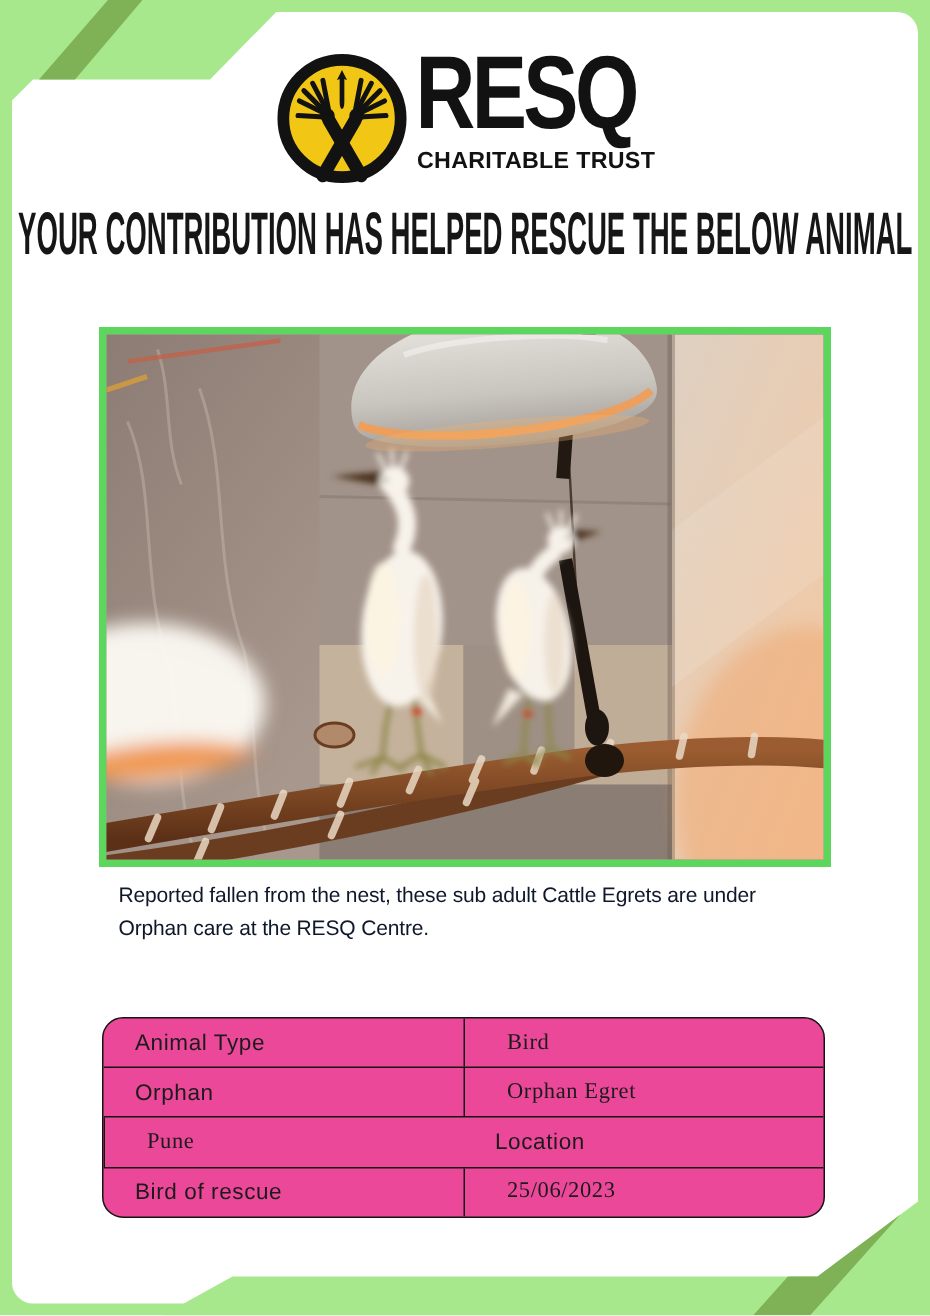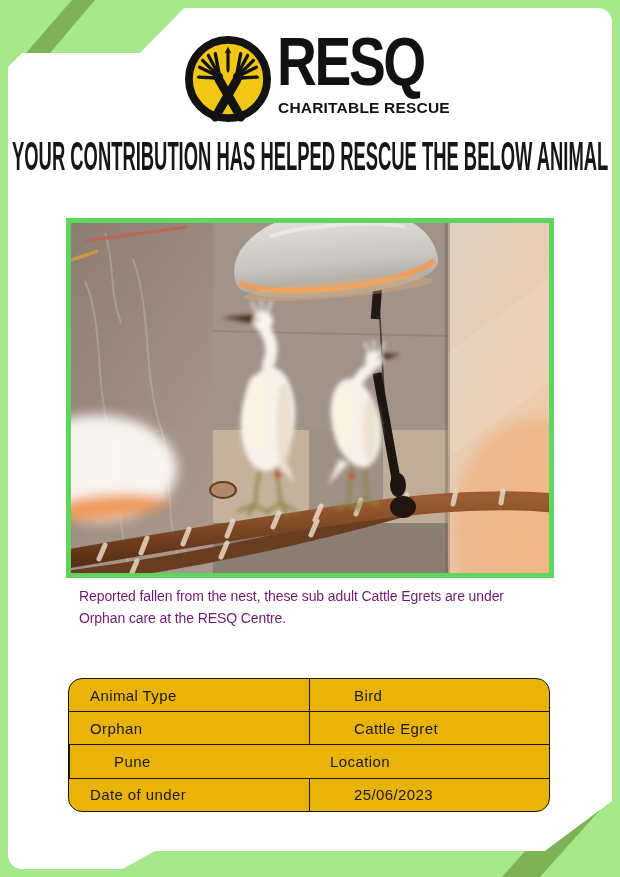--- a/index.html
+++ b/index.html
@@ -38,35 +38,35 @@
   
   .photo{
     position:absolute;left:66px;top:218px;margin:0;z-index:2;
     width:478px;height:350px;border:5px solid #5cd65c;background:#a99c91;
   }
   .photo svg{display:block;}
 
   
   .caption{
     position:absolute;left:79px;top:586px;width:505px;margin:0;z-index:2;
-    font-size:14px;line-height:21.5px;letter-spacing:-0.1px;color:#701a75;
+    font-size:14px;line-height:21.5px;letter-spacing:-0.1px;color:#0f172a;
     white-space:pre-line;
   }
 
   
   .info-table{
     position:absolute;left:68px;top:678px;width:482px;z-index:2;
     border:1.6px solid #141414;border-radius:14px;overflow:hidden;
-    background:#eab308;box-sizing:border-box;
+    background:#ec4899;box-sizing:border-box;
   }
   .info-row{display:grid;grid-template-columns:50% 50%;height:32.2px;}
   .info-row + .info-row{border-top:1.6px solid #141414;}
   .info-cell{display:flex;align-items:center;font-size:15px;letter-spacing:0.4px;color:#1b1b1b;}
   .info-cell.label{padding-left:21px;}
-  .info-cell.value{border-left:1.6px solid #141414;padding-left:44px;}
+  .info-cell.value{border-left:1.6px solid #141414;padding-left:28px;font-family:Liberation Serif, serif;}
 </style>
 </head>
 <body>
 
 <svg class="deco-layer" width="620" height="877" viewBox="0 0 620 877" aria-hidden="true">
   <defs>
     <clipPath id="bandclip">
         <polygon points="108,877 155,851 545,851 620,795 620,877"></polygon>
       </clipPath>
   </defs>
@@ -91,21 +91,21 @@
     <path d="M33,44 L15,43" stroke-width="3.4"></path>
     <path d="M56,42 L74,33" stroke-width="3.4"></path>
     <path d="M56,41 L71,26" stroke-width="3.4"></path>
     <path d="M55,40 L65,21" stroke-width="3.4"></path>
     <path d="M54,40 L58,19" stroke-width="3.4"></path>
     <path d="M57,44 L75,43" stroke-width="3.4"></path>
   </g>
   <path d="M45,12 L48.5,19 L46.6,18 L46.6,34 C46.6,40 43.4,40 43.4,34 L43.4,18 L41.5,19 Z" fill="#121212"></path>
 </svg>
 <div class="logo-name">RESQ</div>
-<div class="logo-trust">CHARITABLE RESCUE</div>
+<div class="logo-trust">CHARITABLE TRUST</div>
 
 <h1 class="headline">
     <span>YOUR CONTRIBUTION HAS HELPED RESCUE THE BELOW ANIMAL</span>
   </h1>
 
 <figure class="photo" role="img" aria-label="Two sub adult Cattle Egrets perched on a wooden branch under heat lamps">
   <svg width="478" height="350" viewBox="0 0 478 350" aria-hidden="true">
     <defs>
       <linearGradient id="wallL" x1="0" y1="0" x2="0.6" y2="1">
         <stop offset="0" stop-color="#8d7c73"></stop>
@@ -251,23 +251,23 @@
 <p class="caption">Reported fallen from the nest, these sub adult Cattle Egrets are under
 Orphan care at the RESQ Centre.</p>
 
 <div class="info-table">
   <div class="info-row">
     <div class="info-cell label">Animal Type</div>
     <div class="info-cell value">Bird</div>
   </div>
   <div class="info-row">
     <div class="info-cell label">Orphan</div>
-    <div class="info-cell value">Cattle Egret</div>
+    <div class="info-cell value">Orphan Egret</div>
   </div>
   <div class="info-row">
     <div class="info-cell value">Pune</div>
     <div class="info-cell label">Location</div>
   </div>
   <div class="info-row">
-    <div class="info-cell label">Date of under</div>
+    <div class="info-cell label">Bird of rescue</div>
     <div class="info-cell value">25/06/2023</div>
   </div>
 </div>
 
 </body></html>

